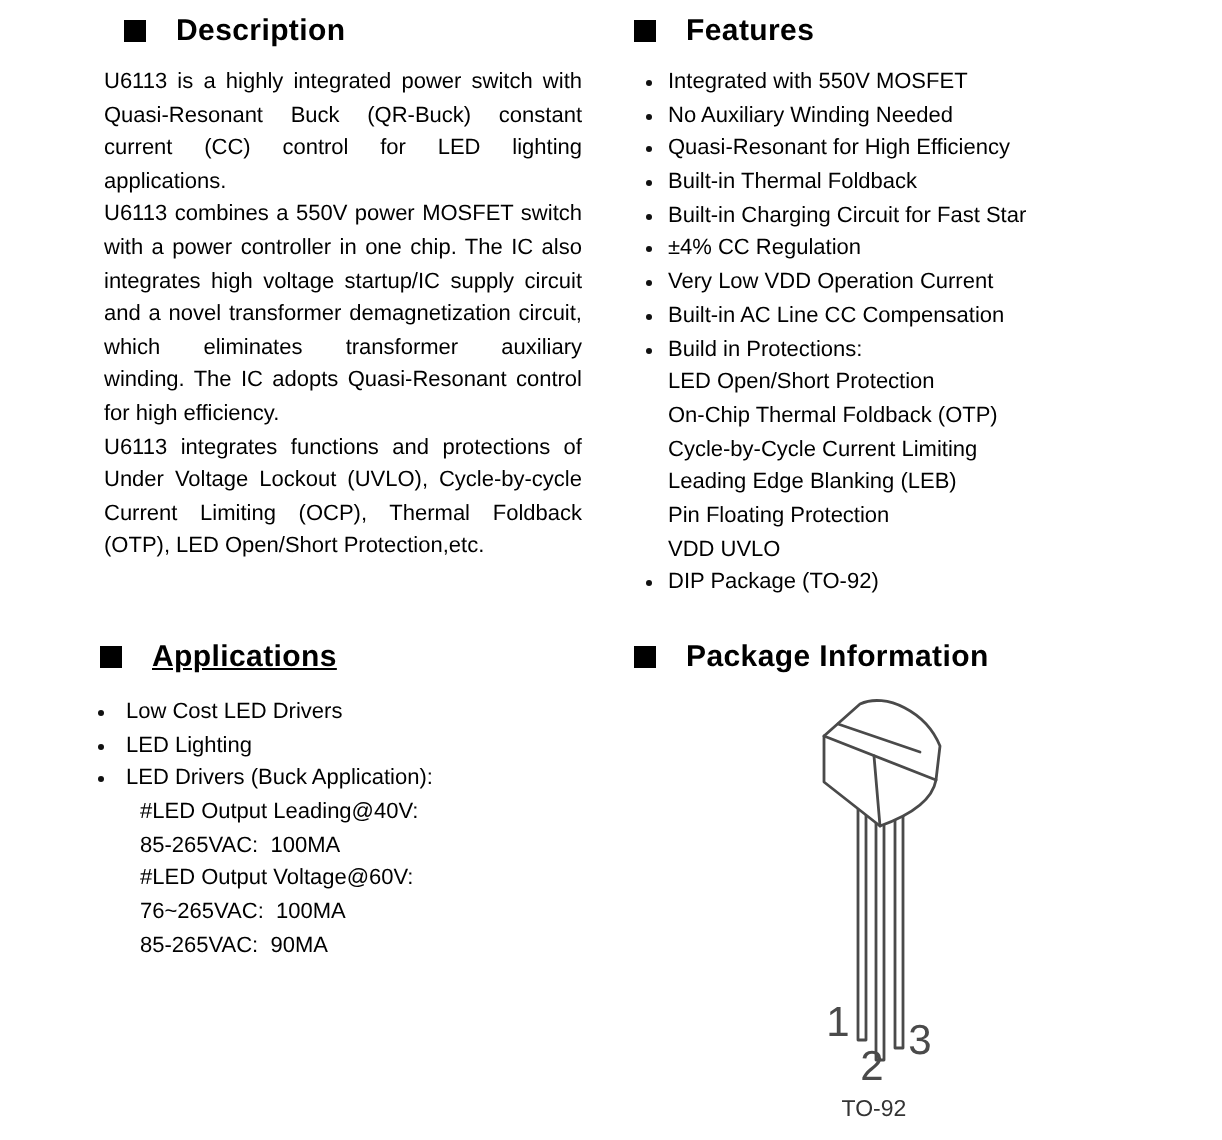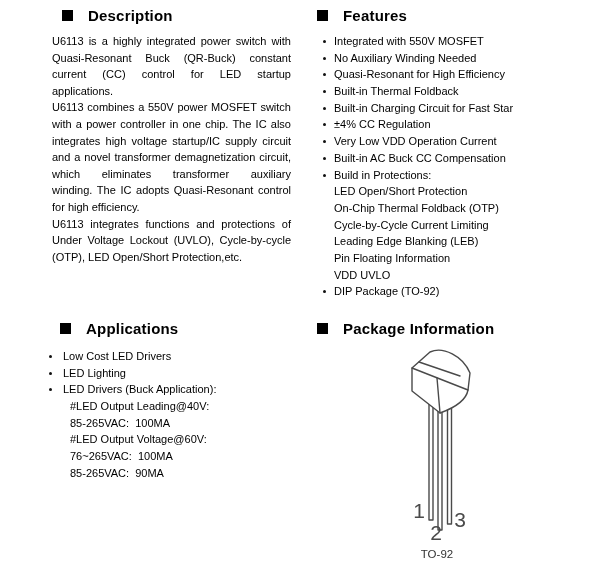--- a/index.html
+++ b/index.html
@@ -48,31 +48,32 @@
 <div class="page">
 
   <div class="heading" style="left:62px; top:7px;">
     <span class="sq"></span>
     <span>Description</span>
   </div>
 
   <div class="desc-body" id="desc-body">
       <div class="jl">U6113 is a highly integrated power switch with</div>
       <div class="jl">Quasi-Resonant Buck (QR-Buck) constant</div>
-      <div class="jl">current (CC) control for LED startup</div>
+      <div class="jl">current (CC) control for LED lighting</div>
       <div class="jl last">applications.</div>
       <div class="jl">U6113 combines a 550V power MOSFET switch</div>
       <div class="jl">with a power controller in one chip. The IC also</div>
       <div class="jl">integrates high voltage startup/IC supply circuit</div>
       <div class="jl">and a novel transformer demagnetization circuit,</div>
       <div class="jl">which eliminates transformer auxiliary</div>
       <div class="jl">winding. The IC adopts Quasi-Resonant control</div>
       <div class="jl last">for high efficiency.</div>
       <div class="jl">U6113 integrates functions and protections of</div>
       <div class="jl">Under Voltage Lockout (UVLO), Cycle-by-cycle</div>
+      <div class="jl">Current Limiting (OCP), Thermal Foldback</div>
       <div class="jl last">(OTP), LED Open/Short Protection,etc.</div>
     </div>
 
   <div class="heading" style="left:317px; top:7px;">
     <span class="sq"></span>
     <span>Features</span>
   </div>
 
   <div class="list" id="features-list">
       <div class="row">
@@ -114,21 +115,21 @@
       <div class="row">
         <span class="dotcol">
           <span class="dot"></span>
         </span>
         <span class="txt">Very Low VDD Operation Current</span>
       </div>
       <div class="row">
         <span class="dotcol">
           <span class="dot"></span>
         </span>
-        <span class="txt">Built-in AC Buck CC Compensation</span>
+        <span class="txt">Built-in AC Line CC Compensation</span>
       </div>
       <div class="row">
         <span class="dotcol">
           <span class="dot"></span>
         </span>
         <span class="txt">Build in Protections:</span>
       </div>
       <div class="row">
         <span class="dotcol"></span>
         <span class="txt">LED Open/Short Protection</span>
@@ -140,35 +141,35 @@
       <div class="row">
         <span class="dotcol"></span>
         <span class="txt">Cycle-by-Cycle Current Limiting</span>
       </div>
       <div class="row">
         <span class="dotcol"></span>
         <span class="txt">Leading Edge Blanking (LEB)</span>
       </div>
       <div class="row">
         <span class="dotcol"></span>
-        <span class="txt">Pin Floating Information</span>
+        <span class="txt">Pin Floating Protection</span>
       </div>
       <div class="row">
         <span class="dotcol"></span>
         <span class="txt">VDD UVLO</span>
       </div>
       <div class="row">
         <span class="dotcol">
           <span class="dot"></span>
         </span>
         <span class="txt">DIP Package (TO-92)</span>
       </div>
     </div>
 
-  <div class="heading" style="left:60px; top:320px;">
+  <div class="heading" style="left:50px; top:320px;text-decoration:underline;">
     <span class="sq"></span>
     <span>Applications</span>
   </div>
 
   <div class="list" id="applications-list">
       <div class="row">
         <span class="dotcol">
           <span class="dot"></span>
         </span>
         <span class="txt">Low Cost LED Drivers</span>

